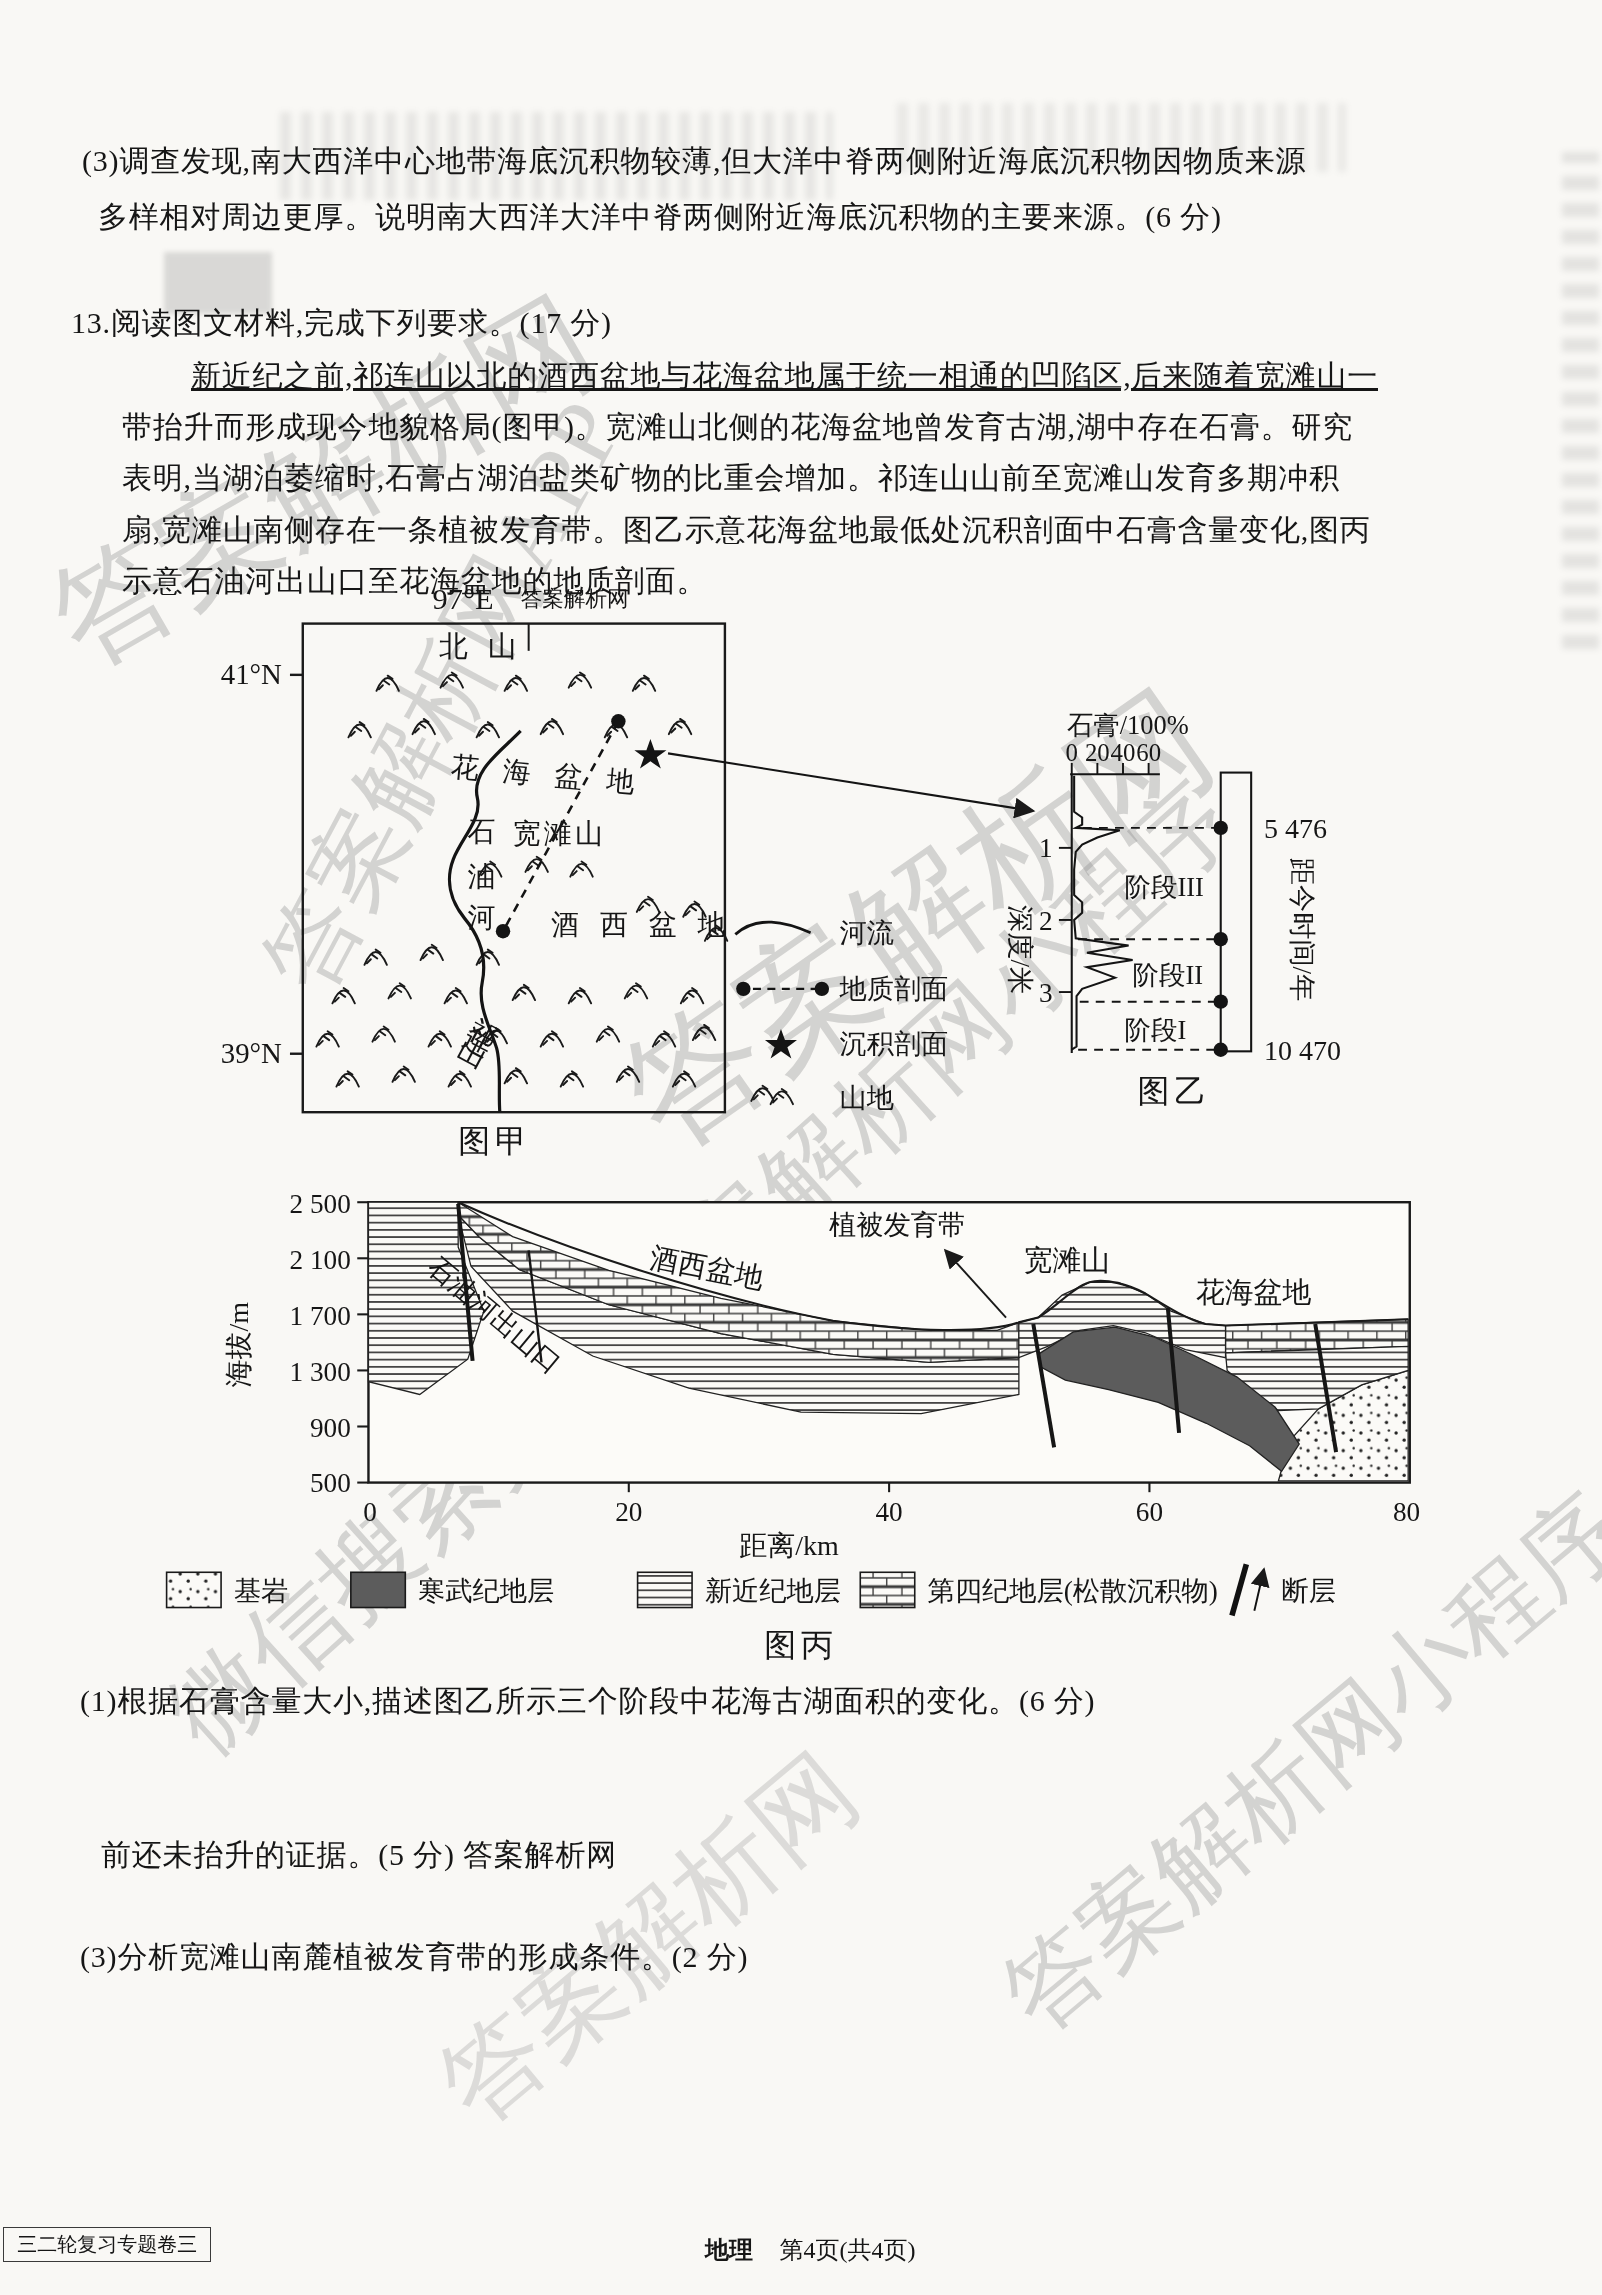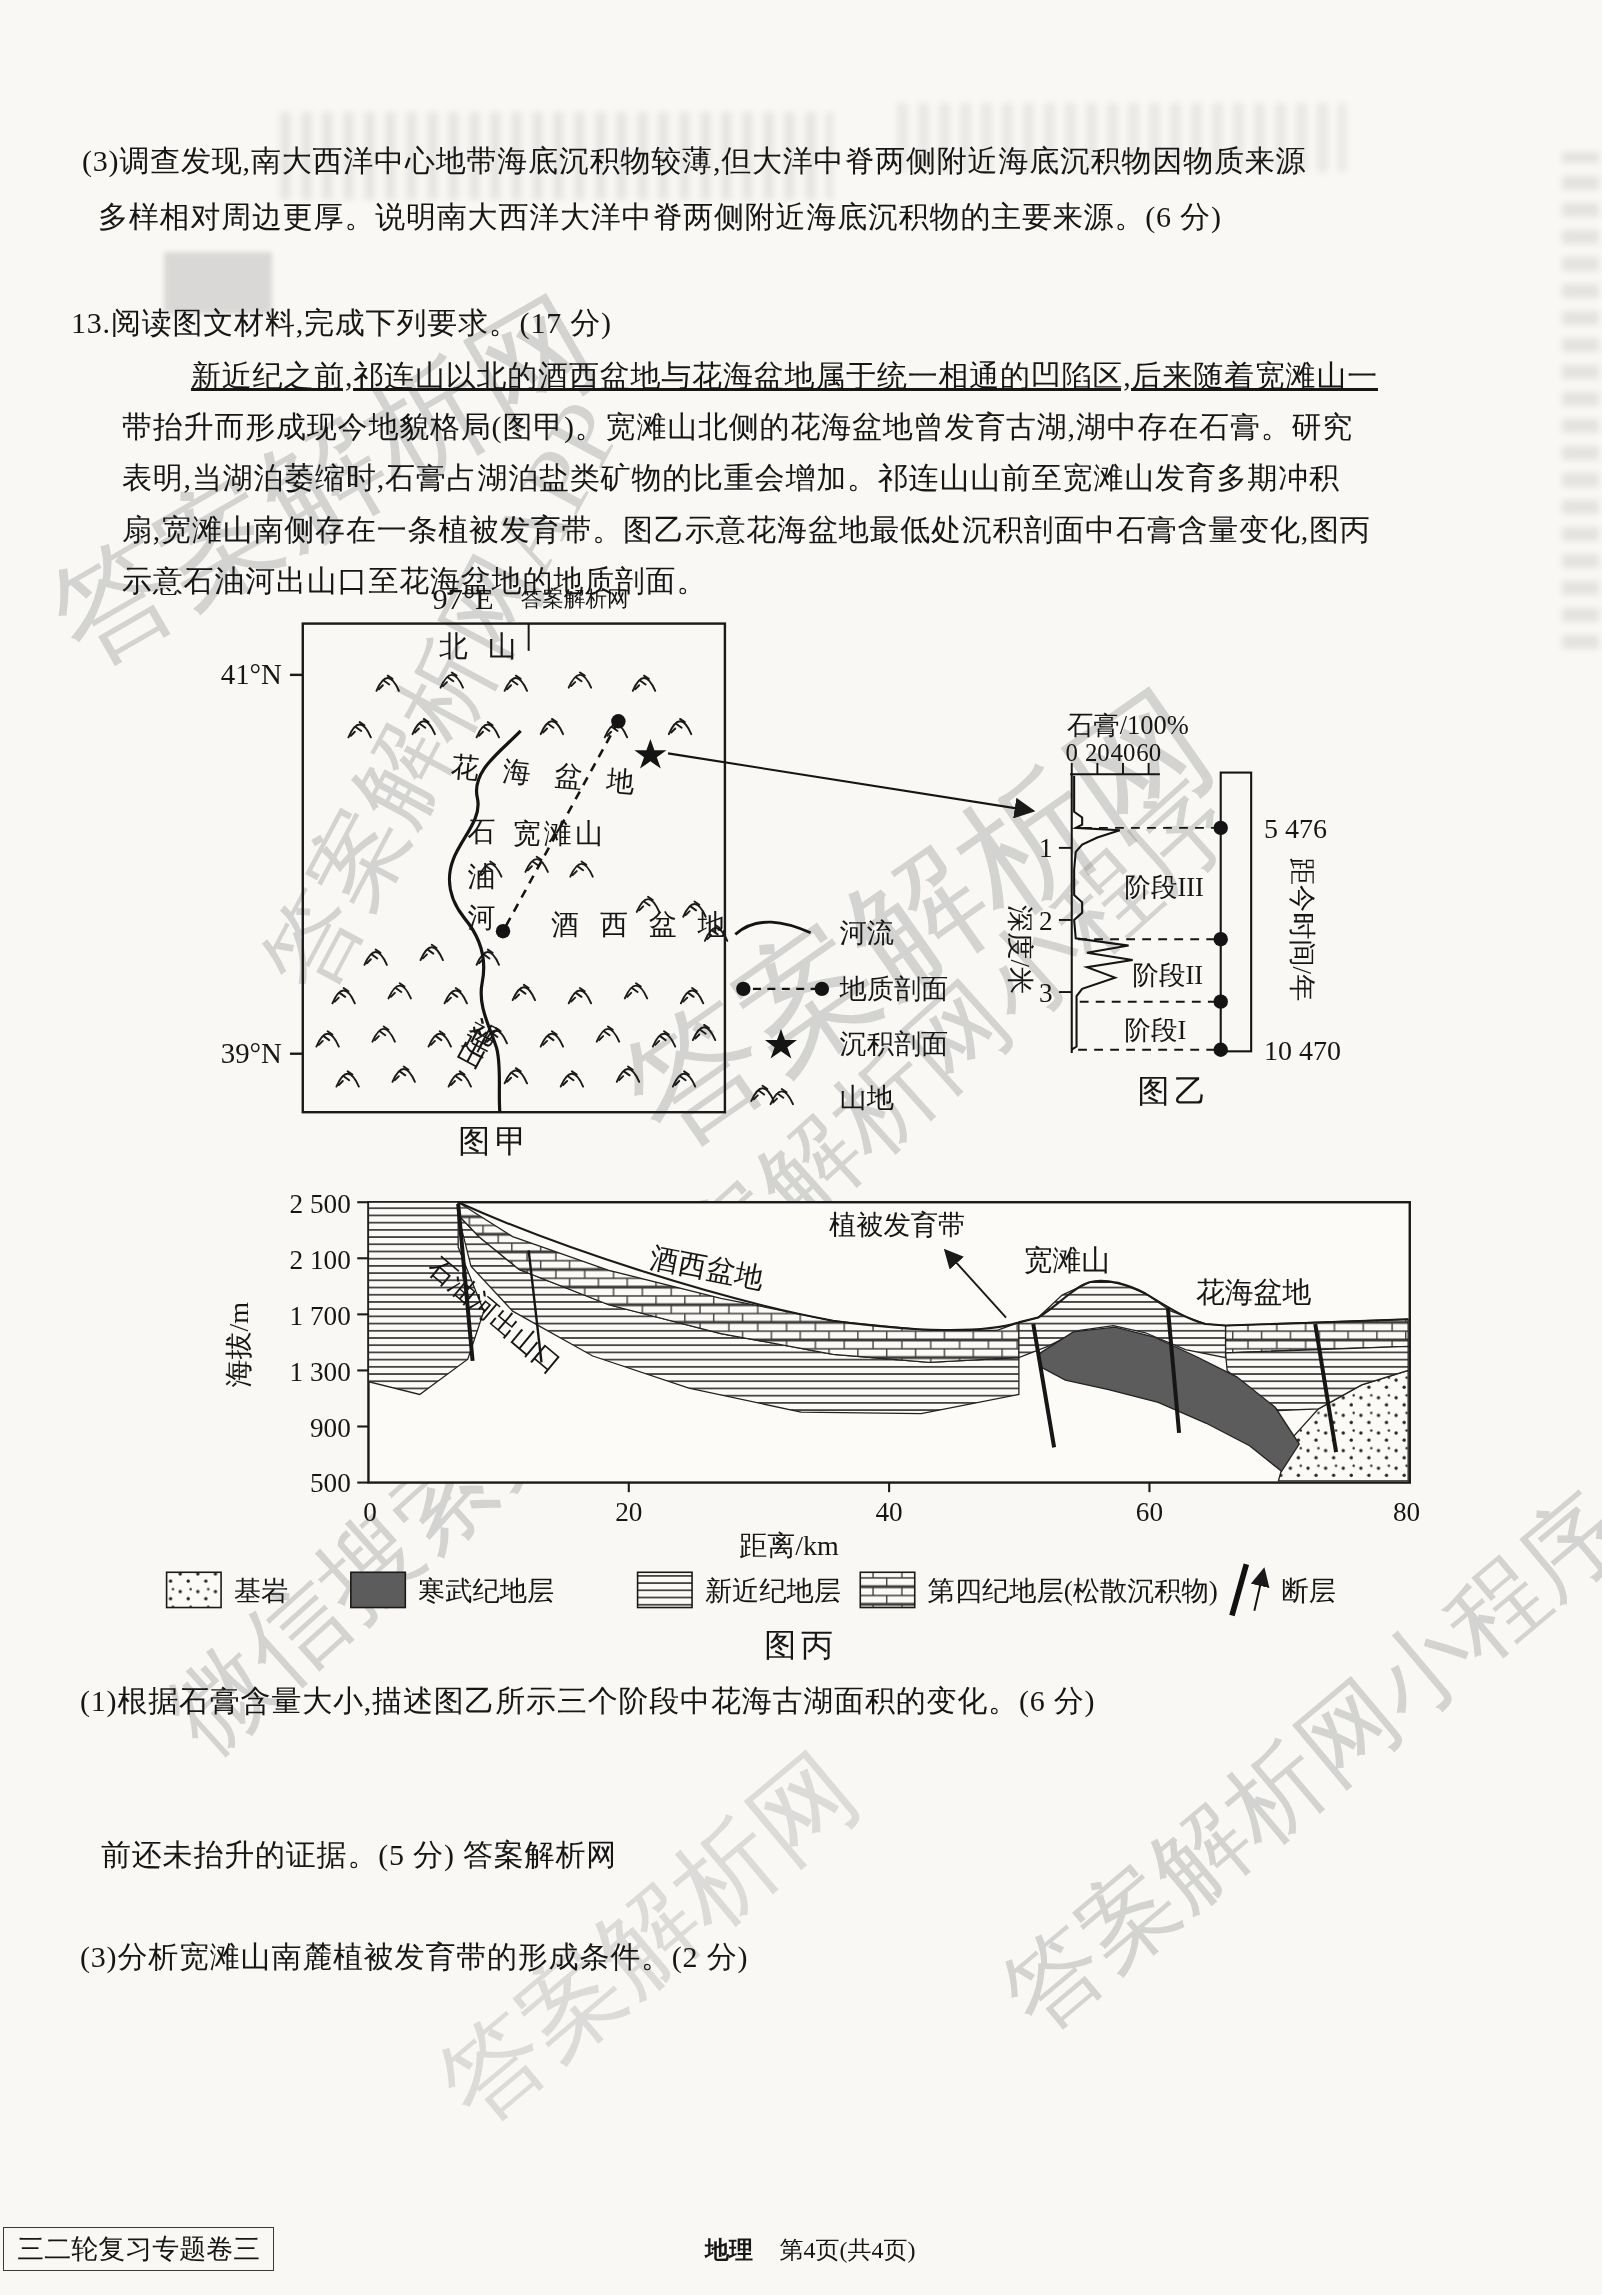--- a/index.html
+++ b/index.html
@@ -6,21 +6,21 @@
   body{width:1602px;height:2295px;position:relative;background:#f9f8f5;
        font-family:"Liberation Serif","DejaVu Serif",serif;color:#161616;overflow:hidden;}
   .page{position:absolute;inset:0;overflow:hidden;}
   .tl{position:absolute;font-size:30px;letter-spacing:0.8px;white-space:nowrap;color:#161616;}
   .wm{position:absolute;color:#8d8d8d;opacity:.34;white-space:nowrap;pointer-events:none;z-index:1;
       font-family:"Liberation Serif","DejaVu Serif",serif;}
   .content{position:absolute;inset:0;z-index:2;}
   .vtext{position:absolute;writing-mode:vertical-rl;text-orientation:upright;font-size:27px;white-space:nowrap;}
   .smudge{position:absolute;opacity:.14;filter:blur(3.2px);background:
       repeating-linear-gradient(90deg,#777 0 11.2px,transparent 11.2px 21px);}
-  .footer-box{position:absolute;border:1.6px solid #3a3a3a;padding:3.2px 13px;font-size:27px;white-space:nowrap;background:#f9f8f5;}
+  .footer-box{position:absolute;border:1.6px solid #3a3a3a;padding:3.2px 13px;font-size:20px;white-space:nowrap;background:#f9f8f5;}
   .footer-center{position:absolute;font-size:24px;white-space:nowrap;}
   .footer-center b{font-weight:bold;}
   svg text{font-family:"Liberation Serif","DejaVu Serif",serif;fill:#161616;}
 </style>
 </head>
 <body>
 
 <div class="page">
 
   <div class="smudge" style="left:280px;top:112px;width:553px;height:88px;"></div>

